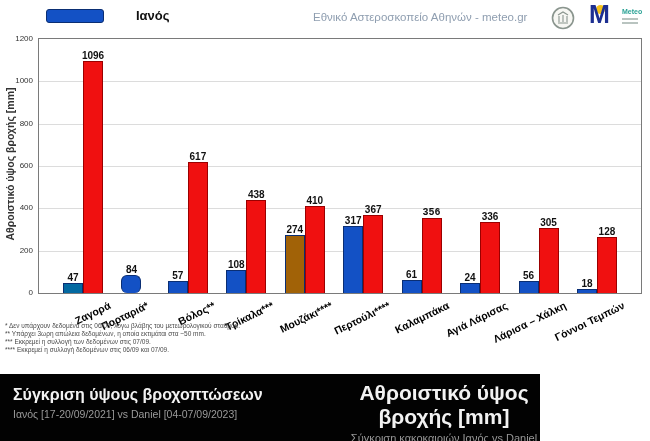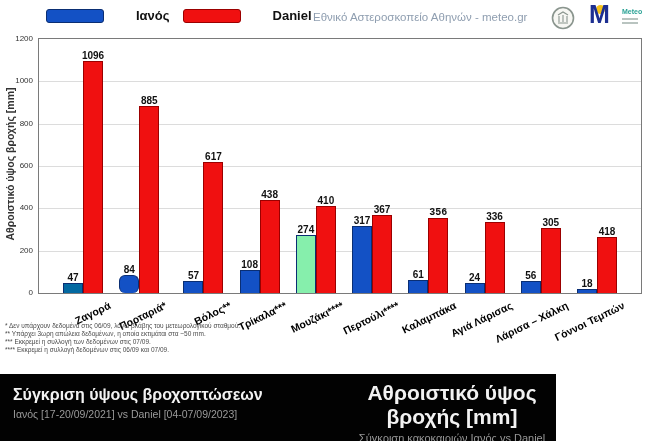--- a/index.html
+++ b/index.html
@@ -37,42 +37,38 @@
   .bar-label{position:absolute;bottom:100%;left:50%;transform:translateX(-50%);
              font-size:10px;font-weight:bold;color:#111;margin-bottom:1px;white-space:nowrap;}
   .xlabel{position:absolute;top:calc(100% + 6px);right:-4px;transform:rotate(-26deg);
           transform-origin:top right;font-size:10.5px;font-weight:bold;color:#000;white-space:nowrap;}
 
   .xtitle{position:absolute;left:262px;top:342px;font-size:11px;font-weight:bold;color:#8a8a8a;}
 
   .footnotes{position:absolute;left:5px;top:322px;font-size:6.5px;color:#4a4a4a;line-height:8px;}
 
   
-  .footer{position:absolute;left:0;top:374px;width:540px;height:67px;background:#020202;padding-left:16px;}
+  .footer{position:absolute;left:0;top:374px;width:540px;height:67px;background:#020202;}
   .footer-left{position:absolute;left:13px;top:12px;}
   .footer-left-title{font-size:16px;font-weight:bold;color:#f2f2f2;}
   .footer-left-sub{font-size:10.5px;color:#9a9a9a;margin-top:4px;}
   .footer-right{position:absolute;left:348px;top:7px;text-align:center;}
   .footer-right-title{font-size:21px;font-weight:bold;color:#f2f2f2;}
   .footer-right-sub{font-size:11px;color:#979797;margin-top:3px;}
 </style>
 </head>
 <body>
 
 <div class="app">
 
   <div class="legend" id="legend">
       <div class="legend-item">
         <div class="legend-swatch" style="background: rgb(19, 81, 197); border-color: rgb(10, 46, 115);"></div>
         <div class="legend-label">Ιανός</div>
       </div>
-      <div class="legend-item">
-        <div class="legend-swatch" style="background: rgb(240, 16, 16); border-color: rgb(155, 0, 0);"></div>
-        <div class="legend-label">Daniel</div>
-      </div>
     </div>
 
   <div class="source-text">Εθνικό Αστεροσκοπείο Αθηνών - meteo.gr</div>
 
   <div class="noa-logo">
     <svg width="24" height="24" viewBox="0 0 24 24">
       <circle cx="12" cy="12" r="10.5" fill="#f7f7f3" stroke="#8a958e" stroke-width="1.6"></circle>
       <path d="M7 17 h10 M8 16 v-6 M12 16 v-7 M16 16 v-6 M7 9 l5-3 5 3" stroke="#8a958e" stroke-width="1.1" fill="none"></path>
     </svg>
   </div>
@@ -114,23 +110,20 @@
           </div>
           <div class="bar" style="height: 91.3333%; background: rgb(240, 16, 16); border-color: rgb(155, 0, 0);">
             <div class="bar-label">1096</div>
           </div>
           <div class="xlabel">Ζαγορά</div>
         </div>
         <div class="group">
           <div class="bar" style="height: 7%; background: rgb(19, 81, 197); border-color: rgb(10, 46, 115); border-radius: 6px;">
             <div class="bar-label">84</div>
           </div>
-          <div class="bar" style="height: 73.75%; background: rgb(240, 16, 16); border-color: rgb(155, 0, 0);">
-            <div class="bar-label">885</div>
-          </div>
           <div class="xlabel">Πορταριά*</div>
         </div>
         <div class="group">
           <div class="bar" style="height: 4.75%; background: rgb(19, 81, 197); border-color: rgb(10, 46, 115); margin-left: 8px;">
             <div class="bar-label">57</div>
           </div>
           <div class="bar" style="height: 51.4167%; background: rgb(240, 16, 16); border-color: rgb(155, 0, 0);">
             <div class="bar-label">617</div>
           </div>
           <div class="xlabel">Βόλος**</div>
@@ -138,21 +131,21 @@
         <div class="group">
           <div class="bar" style="height: 9%; background: rgb(19, 81, 197); border-color: rgb(10, 46, 115);">
             <div class="bar-label">108</div>
           </div>
           <div class="bar" style="height: 36.5%; background: rgb(240, 16, 16); border-color: rgb(155, 0, 0);">
             <div class="bar-label">438</div>
           </div>
           <div class="xlabel">Τρίκαλα***</div>
         </div>
         <div class="group">
-          <div class="bar" style="height: 22.8333%; background: #86efac; border-color: rgb(10, 46, 115); margin-top: 25px;">
+          <div class="bar" style="height: 22.8333%; background: #a16207; border-color: rgb(10, 46, 115); margin-top: 25px;">
             <div class="bar-label">274</div>
           </div>
           <div class="bar" style="height: 34.1667%; background: rgb(240, 16, 16); border-color: rgb(155, 0, 0);">
             <div class="bar-label">410</div>
           </div>
           <div class="xlabel">Μουζάκι****</div>
         </div>
         <div class="group">
           <div class="bar" style="height: 26.4167%; background: rgb(19, 81, 197); border-color: rgb(10, 46, 115);">
             <div class="bar-label">317</div>
@@ -187,21 +180,21 @@
           <div class="bar" style="height: 25.4167%; background: rgb(240, 16, 16); border-color: rgb(155, 0, 0);">
             <div class="bar-label">305</div>
           </div>
           <div class="xlabel">Λάρισα – Χάλκη</div>
         </div>
         <div class="group">
           <div class="bar" style="height: 1.5%; background: rgb(19, 81, 197); border-color: rgb(10, 46, 115);">
             <div class="bar-label">18</div>
           </div>
           <div class="bar" style="height: 22%; background: rgb(240, 16, 16); border-color: rgb(155, 0, 0);">
-            <div class="bar-label">418</div>
+            <div class="bar-label">128</div>
           </div>
           <div class="xlabel">Γόννοι Τεμπών</div>
         </div>
       </div>
   </div>
 
   <div class="footnotes" id="footnotes">
       <div class="footnote-line">* Δεν υπάρχουν δεδομένα στις 06/09, λόγω βλάβης του μετεωρολογικού σταθμού.</div>
       <div class="footnote-line">** Υπάρχει 3ωρη απώλεια δεδομένων, η οποία εκτιμάται στα ~50 mm.</div>
       <div class="footnote-line">*** Εκκρεμεί η συλλογή των δεδομένων στις 07/09.</div>

